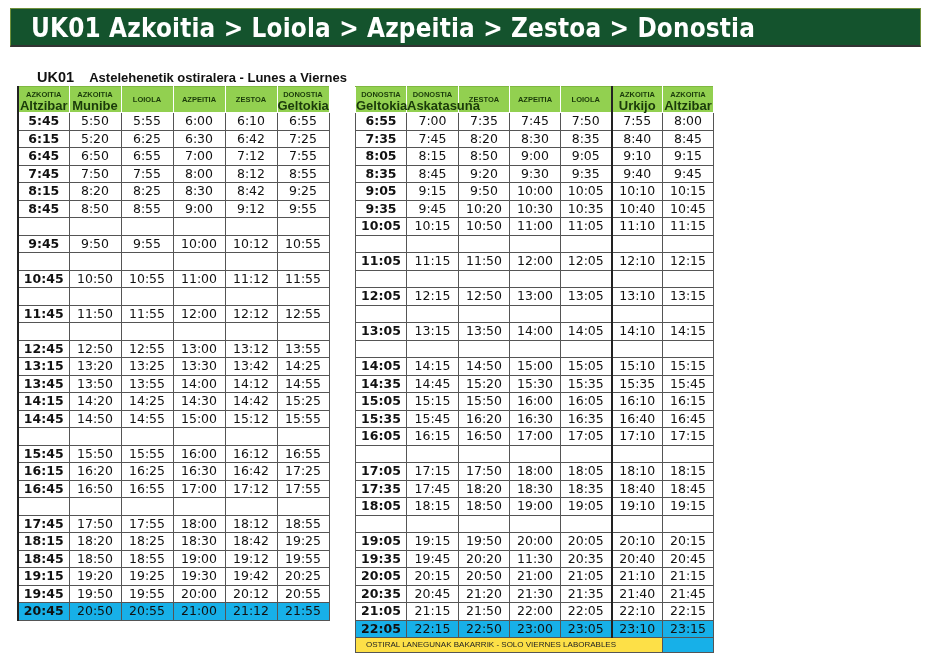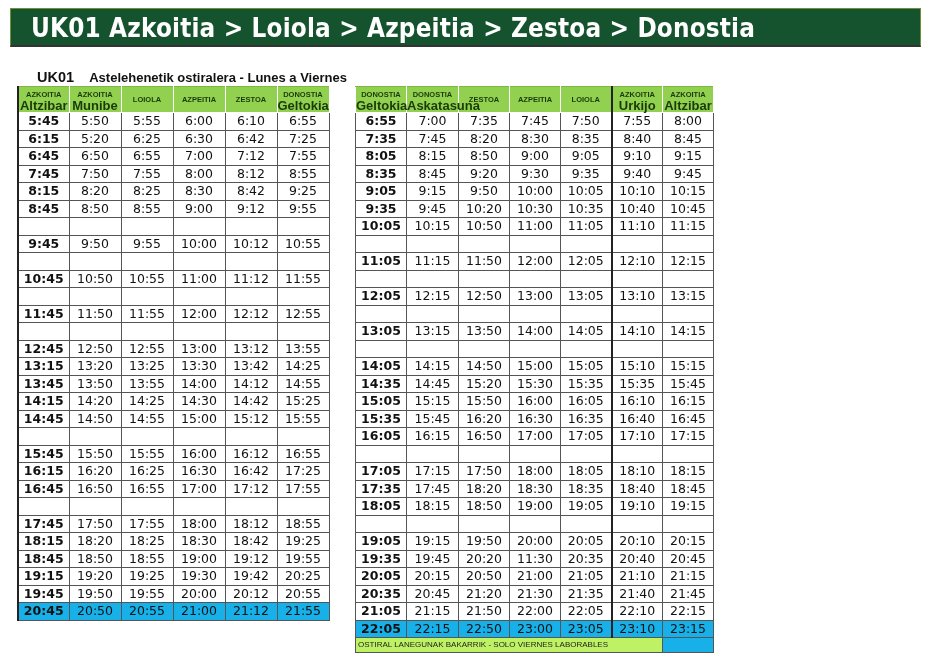--- a/index.html
+++ b/index.html
@@ -31,22 +31,22 @@
   }
   table.tt th .sub { display: block; font-size: 13px; text-align: center; }
   table.tt td {
     height: 17.5px; border: 1px solid #555; text-align: center; font-size: 12.5px;
     font-family: "DejaVu Sans", sans-serif; padding: 0; line-height: 16px;
   }
   table.tt td.first { font-weight: bold; }
   table.tt tr.blank td { height: 17.5px; }
   table.tt tr.last td { background: #17B0E8; }
   table.tt td.footer-note {
-    background: #bef264; text-align: left; font-size: 8px; font-family: "Liberation Sans", sans-serif;
-    height: 15px; line-height: 14px; padding-left: 2px; color: #222; border: 1px solid #555;
+    background: #fde047; text-align: left; font-size: 8px; font-family: "Liberation Sans", sans-serif;
+    height: 15px; line-height: 14px; padding-left: 10px; color: #222; border: 1px solid #555;
   }
   table.tt td.footer-empty { background: #17B0E8; height: 15px; border: 1px solid #555; }
 
   #left-table { left: 17px; top: 86px; width: 311px; border-left: 2px solid #222; }
   #right-table { left: 355px; top: 86px; width: 358px; }
   #right-table td.urk, #right-table th.urk { border-left: 2px solid #222; }
 </style>
 </head>
 <body>
 

